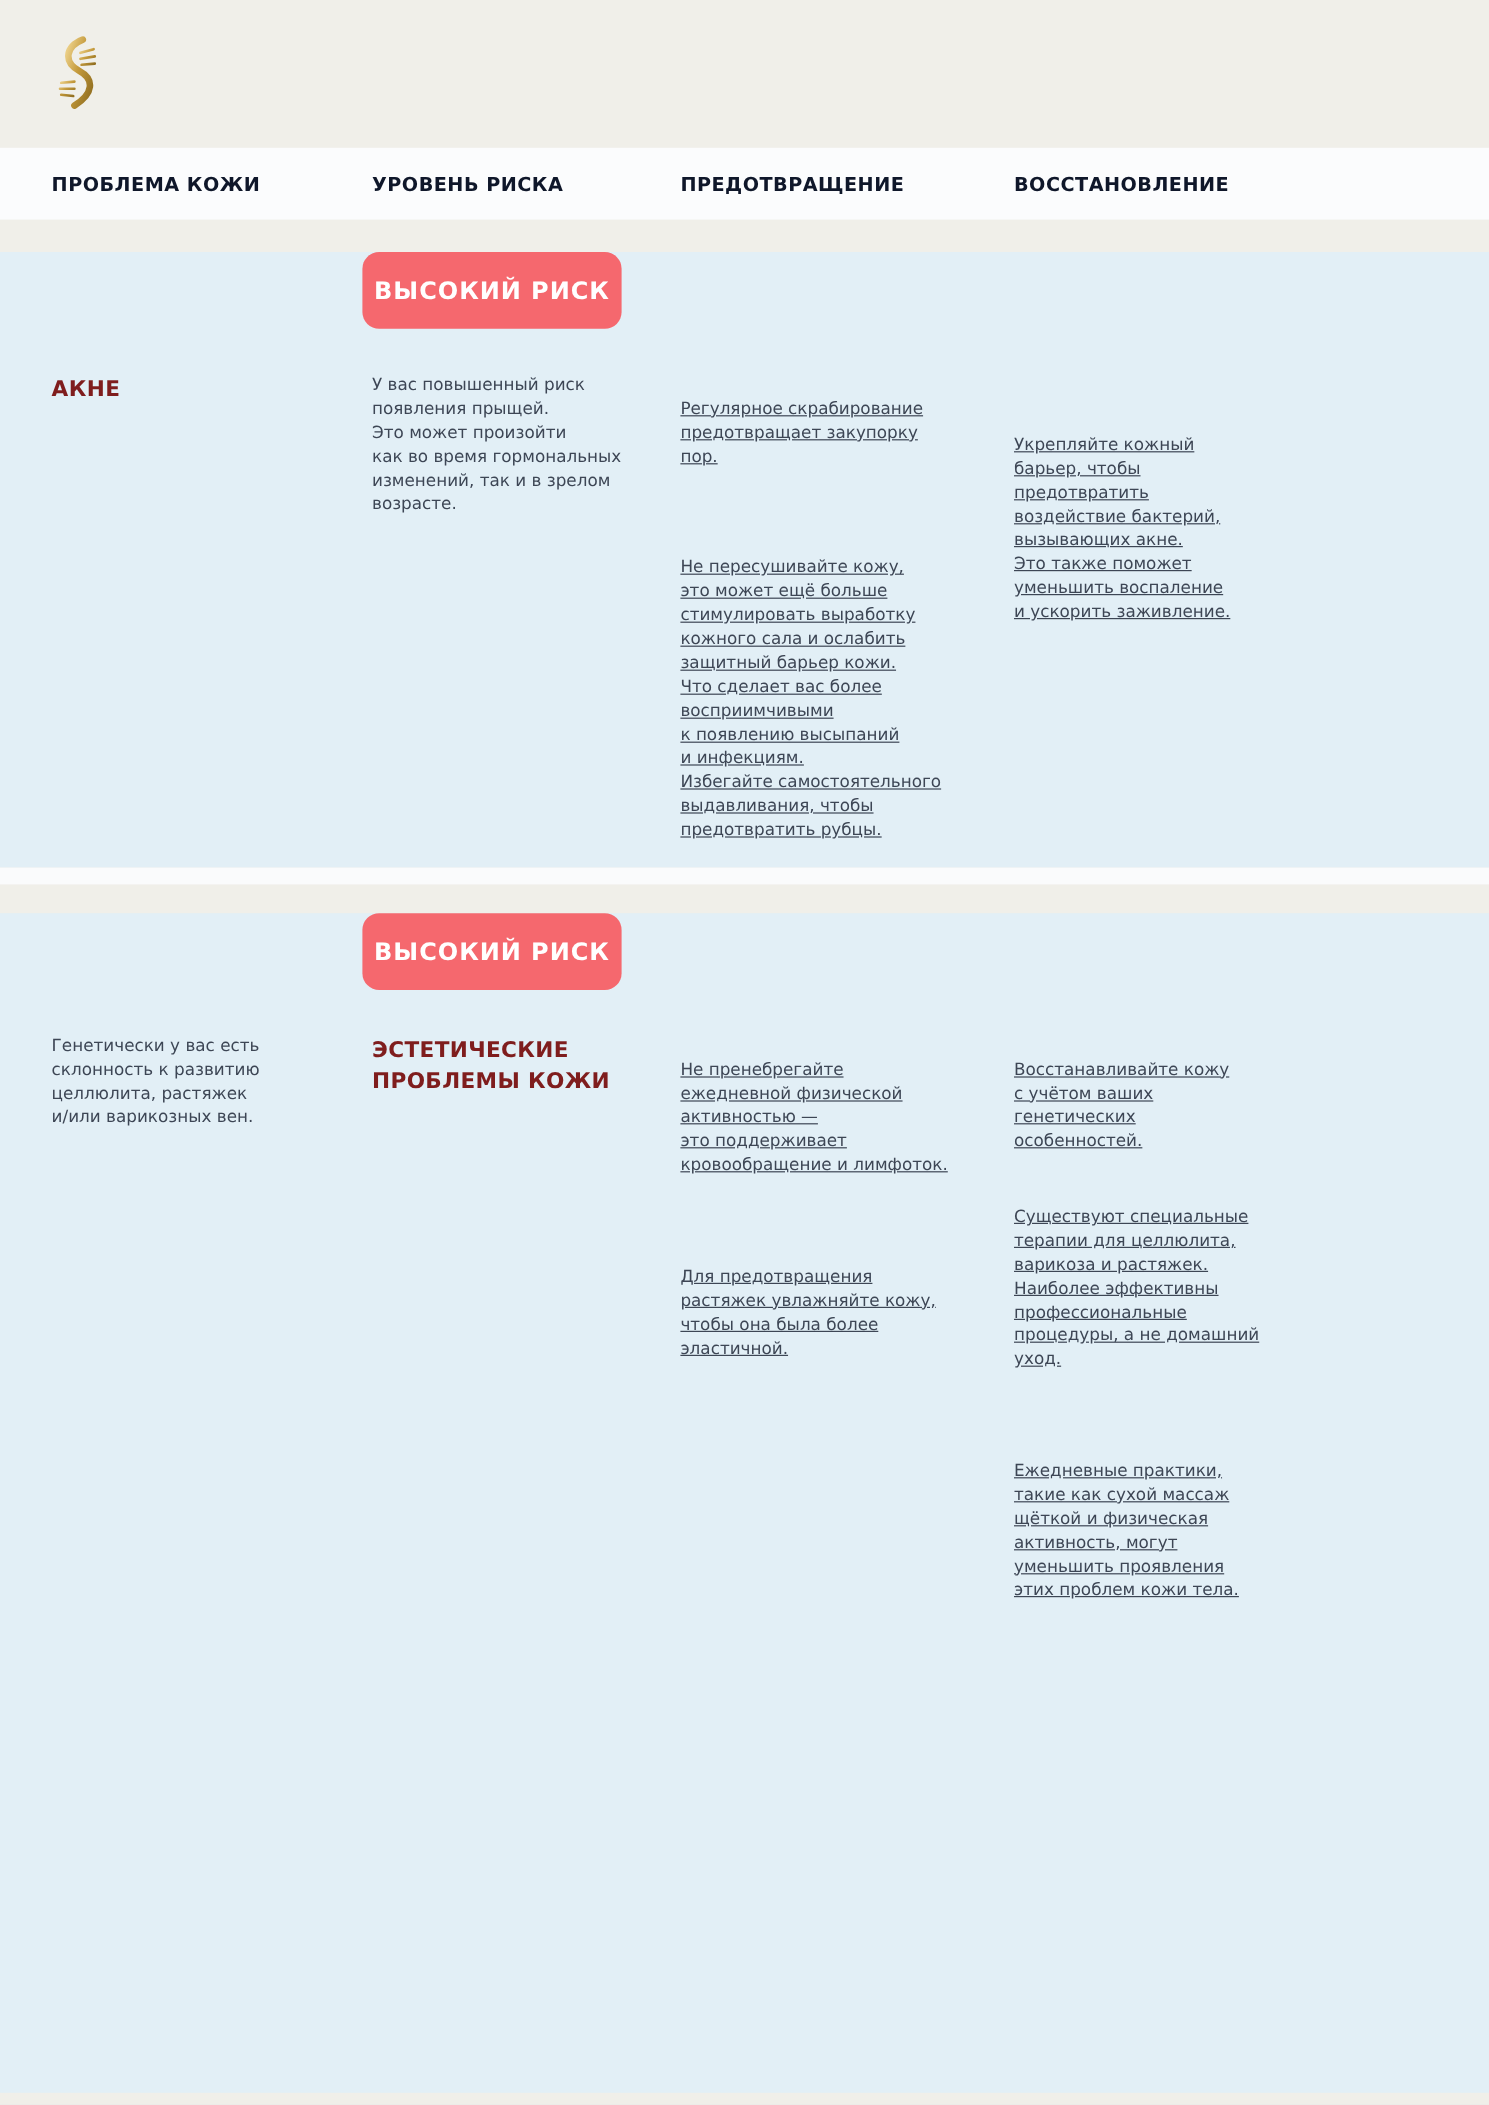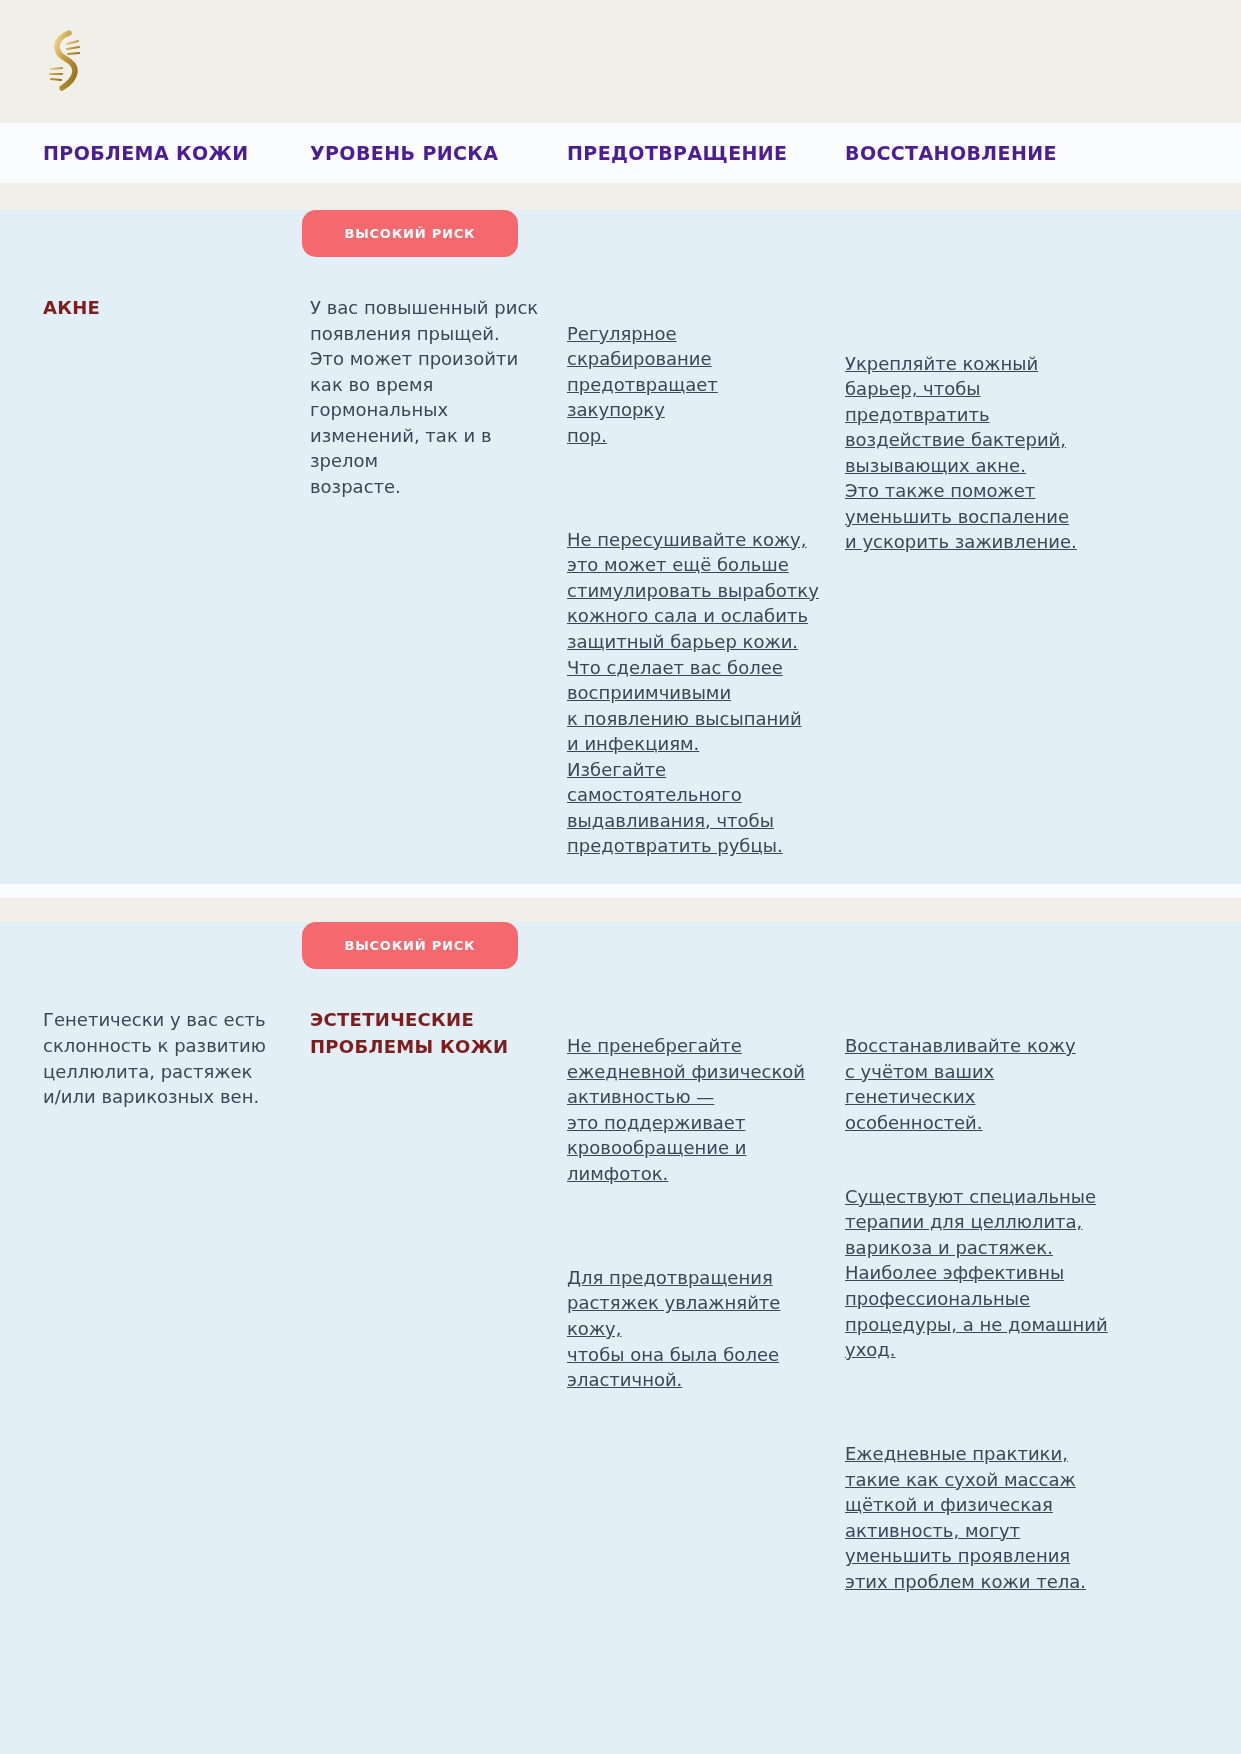--- a/index.html
+++ b/index.html
@@ -32,49 +32,49 @@
   
   .header-row {
     height: 60px;
     background: #fbfcfd;
     display: grid;
     grid-template-columns: 267px 257px 278px auto;
     padding: 0 43px;
     align-items: center;
   }
   .header-cell {
-    font-size: 19px;
+    font-size: 16px;
     font-weight: bold;
-    color: #4c1d95;
+    color: #0f172a;
     letter-spacing: 0.4px;
     white-space: nowrap;
   }
 
   
   .risk-section {
     background: #e2eff6;
   }
   .risk-section.first { min-height: 479px; }
   .risk-section.second { min-height: 983px; }
   .section-gap {
     height: 14px;
     background: #fafbfc;
   }
 
   .badge {
     display: flex;
     align-items: center;
     justify-content: center;
     width: 216px;
-    height: 47px;
+    height: 64px;
     margin-left: 302px;
     border-radius: 14px;
     background: #f5686e;
     color: #ffffff;
-    font-size: 13px;
+    font-size: 20px;
     font-weight: bold;
     letter-spacing: 0.8px;
     white-space: nowrap;
   }
   .risk-section.first  .badge { margin-top: 27px; }
   .risk-section.second .badge { margin-top: 24px; }
 
   .row-grid {
     display: grid;
     grid-template-columns: 267px 257px 278px auto;
@@ -85,21 +85,21 @@
 
   .problem-label {
     font-size: 18px;
     font-weight: bold;
     color: #7f1d1d;
     line-height: 1.45;
     letter-spacing: 0.3px;
     white-space: pre-line;
   }
   .body-text {
-    font-size: 18px;
+    font-size: 14px;
     color: #3d4655;
     line-height: 1.42;
     white-space: pre-line;
   }
   .body-text p { margin: 0 0 23px 0; white-space: pre-line; text-decoration: underline; }
   .body-text p:last-child { margin-bottom: 0; margin-top: 30px; }
 </style>
 </head>
 <body>
 

